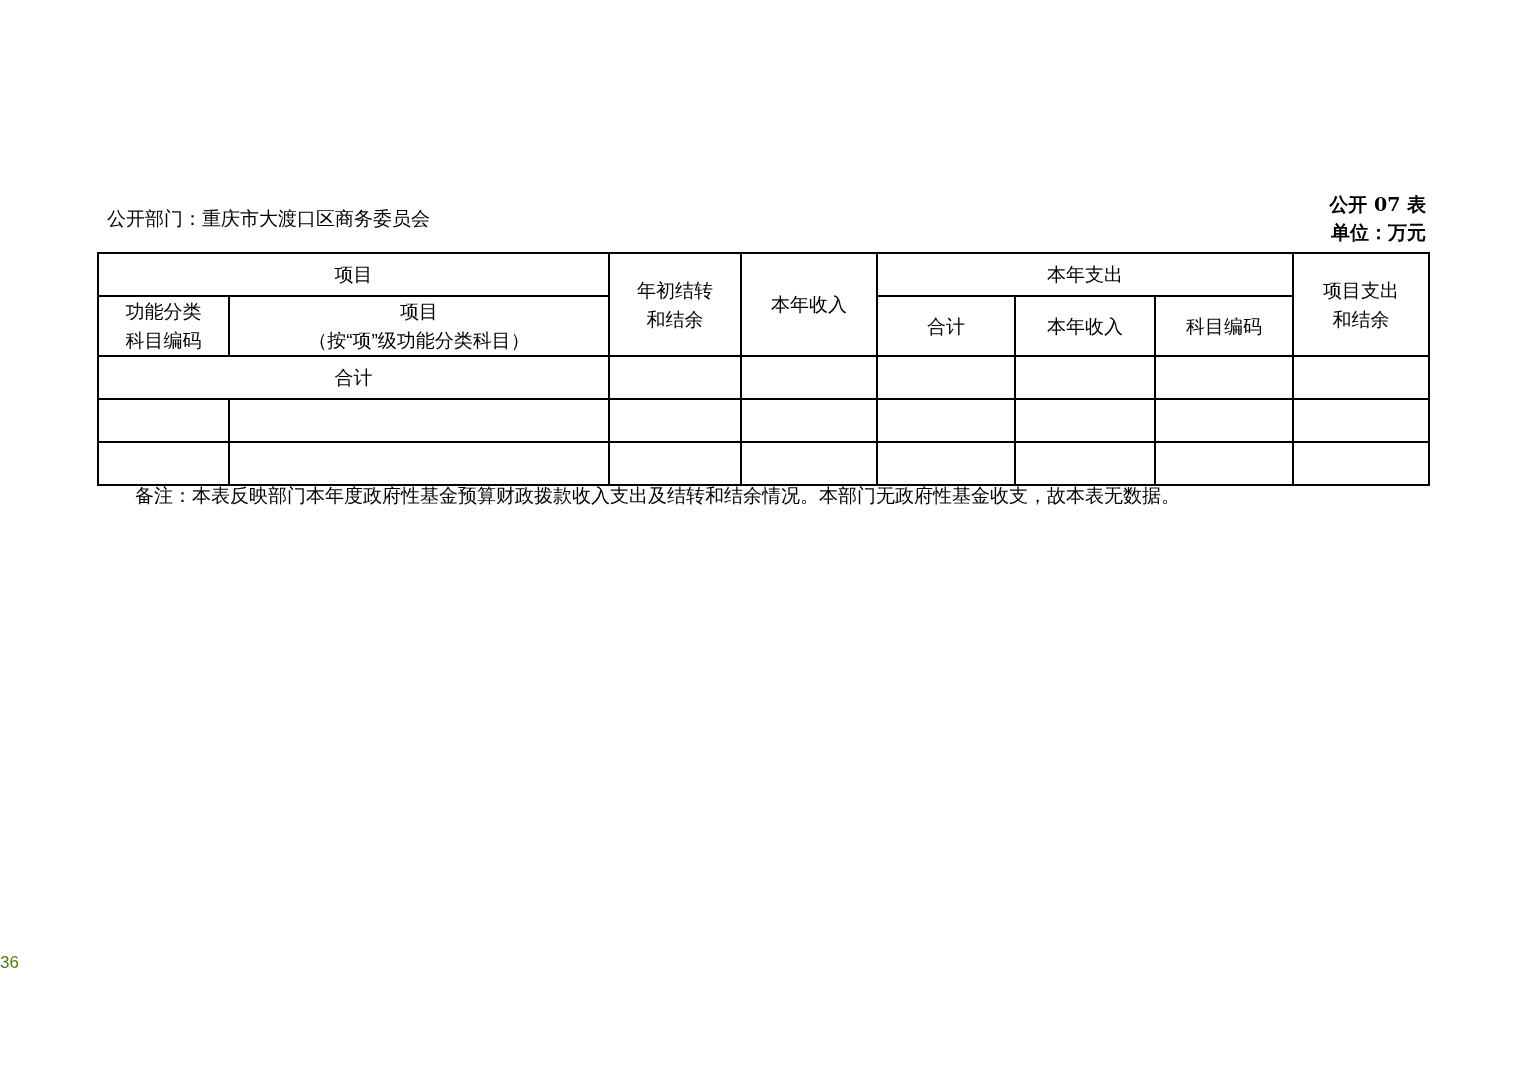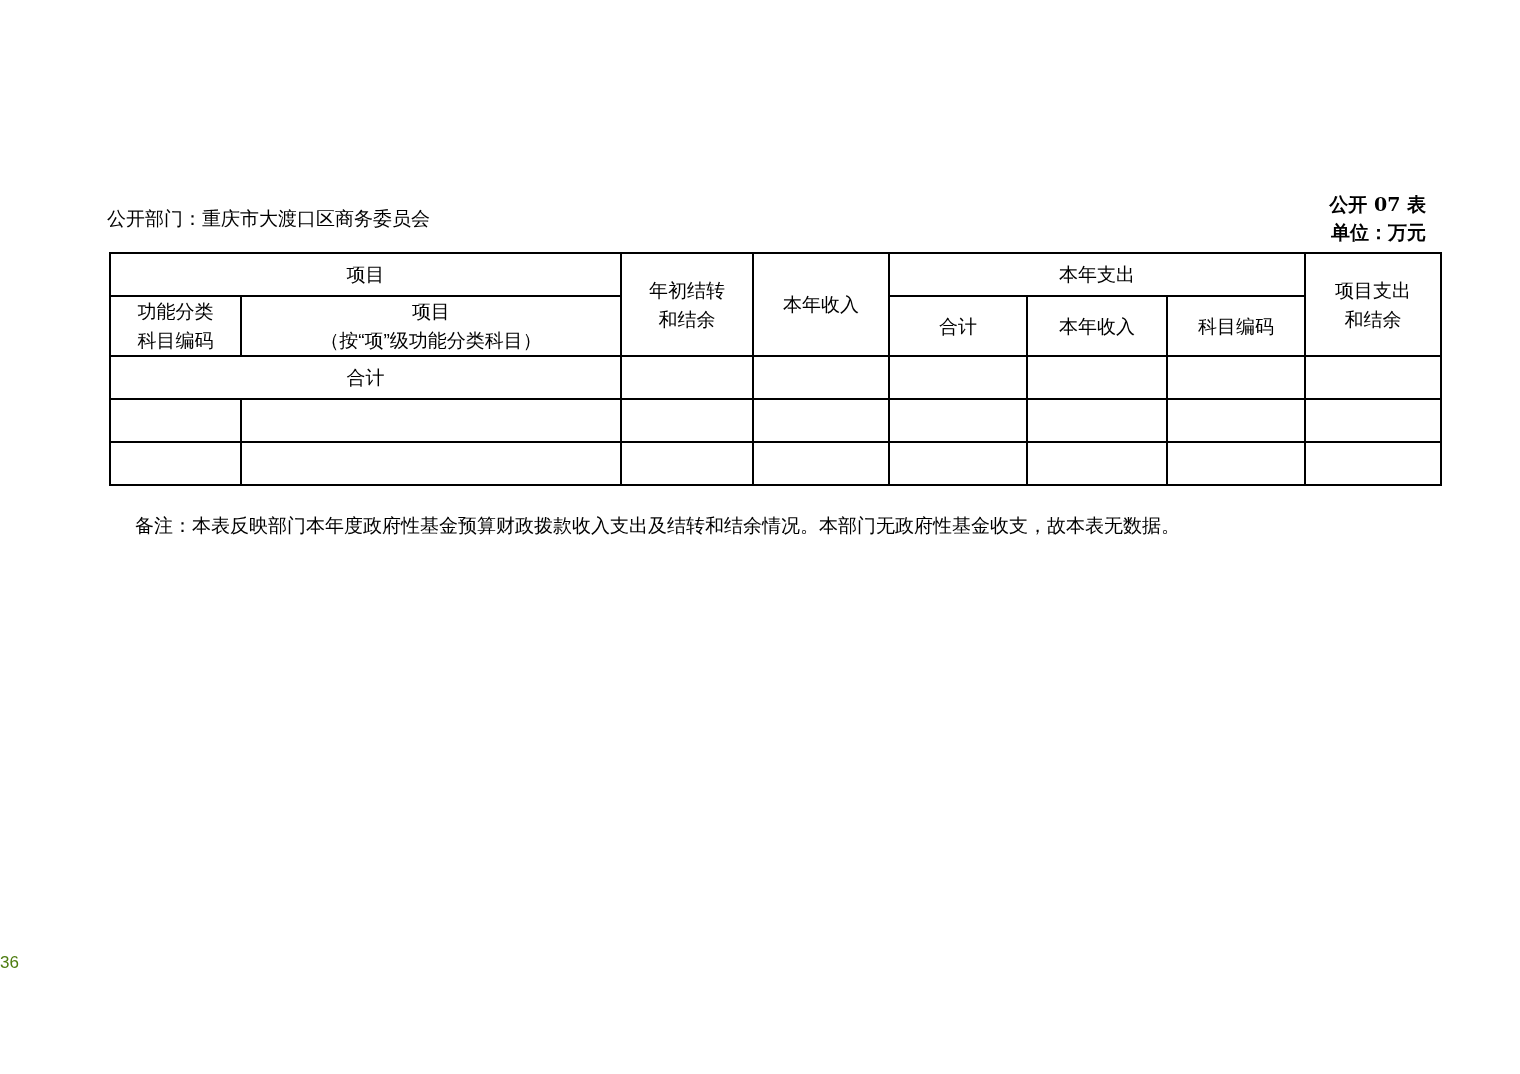--- a/index.html
+++ b/index.html
@@ -40,38 +40,37 @@
     left: 107px;
     font-size: 19px;
     font-family: Liberation Serif, serif;
   }
   table.budget-table {
     position: absolute;
     top: 252px;
     left: 97px;
     border-collapse: collapse;
     table-layout: fixed;
-    margin-left: 12px;
   }
   table.budget-table td {
     border: 2px solid #000000;
     text-align: center;
     vertical-align: middle;
     font-size: 19px;
     line-height: 29px;
     white-space: pre-line;
     padding: 0 4px;
     overflow: hidden;
   }
   tr.head-row-1 td { height: 43px; }
   tr.head-row-2 td { height: 57px; }
   tr.body-row td   { height: 43px; }
   .note {
     position: absolute;
-    top: 512px;
+    top: 482px;
     left: 135px;
     width: 1270px;
     font-size: 19px;
     font-family: "DejaVu Serif", serif;
     line-height: 26px;
   }
   .page-number {
     position: absolute;
     top: 953px;
     left: 0;

